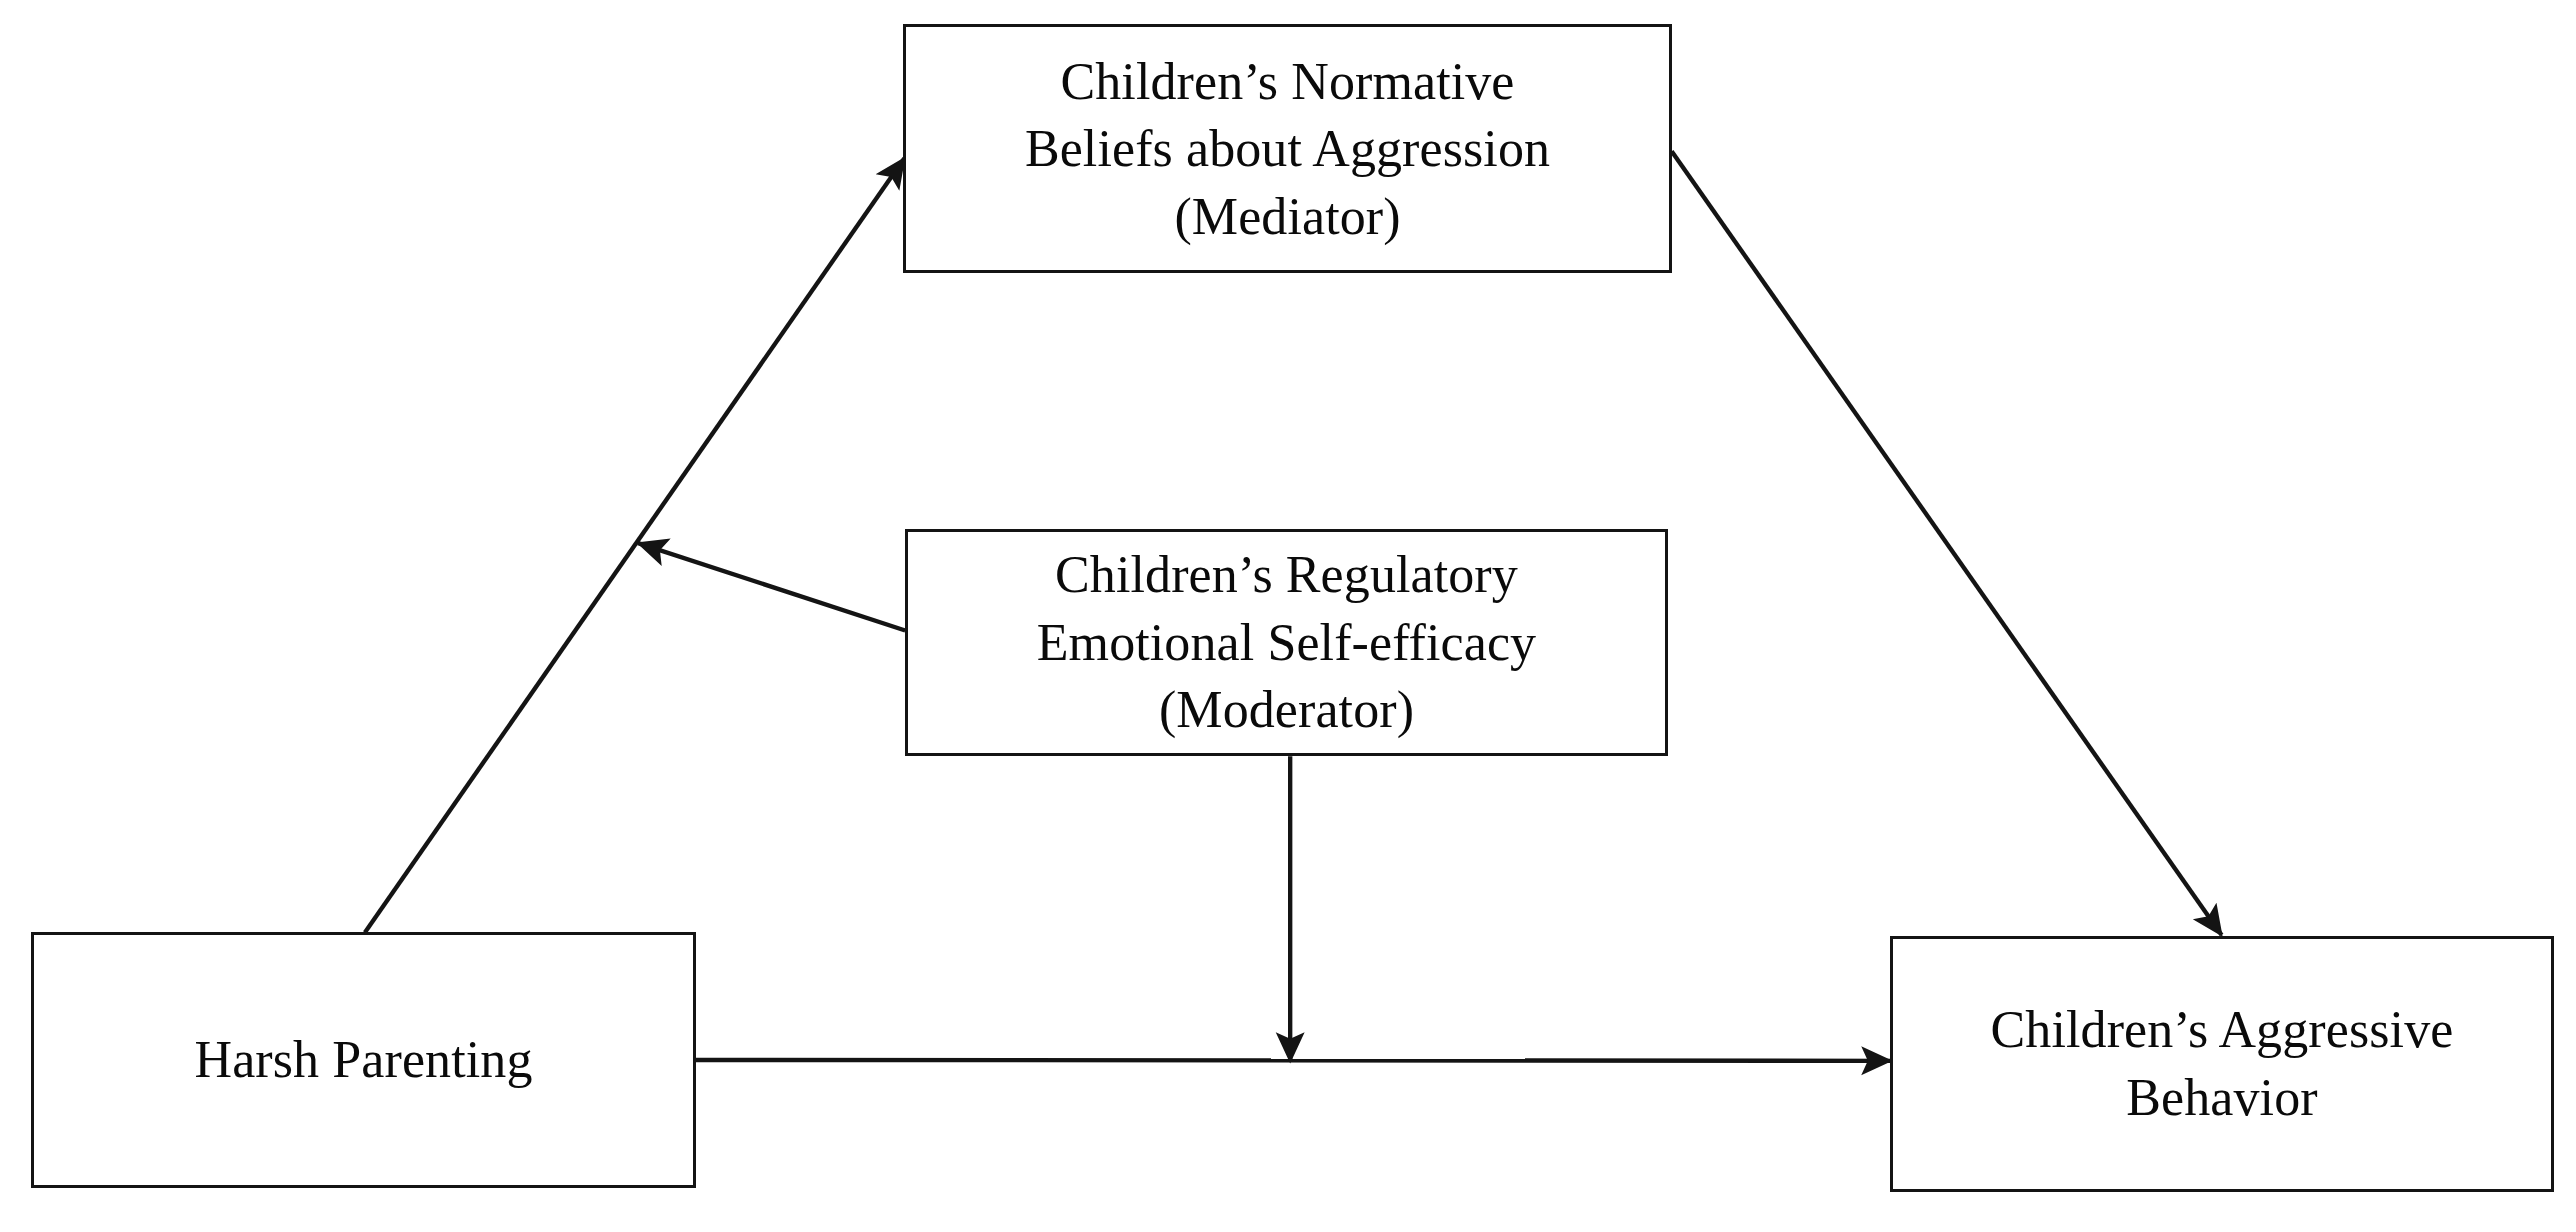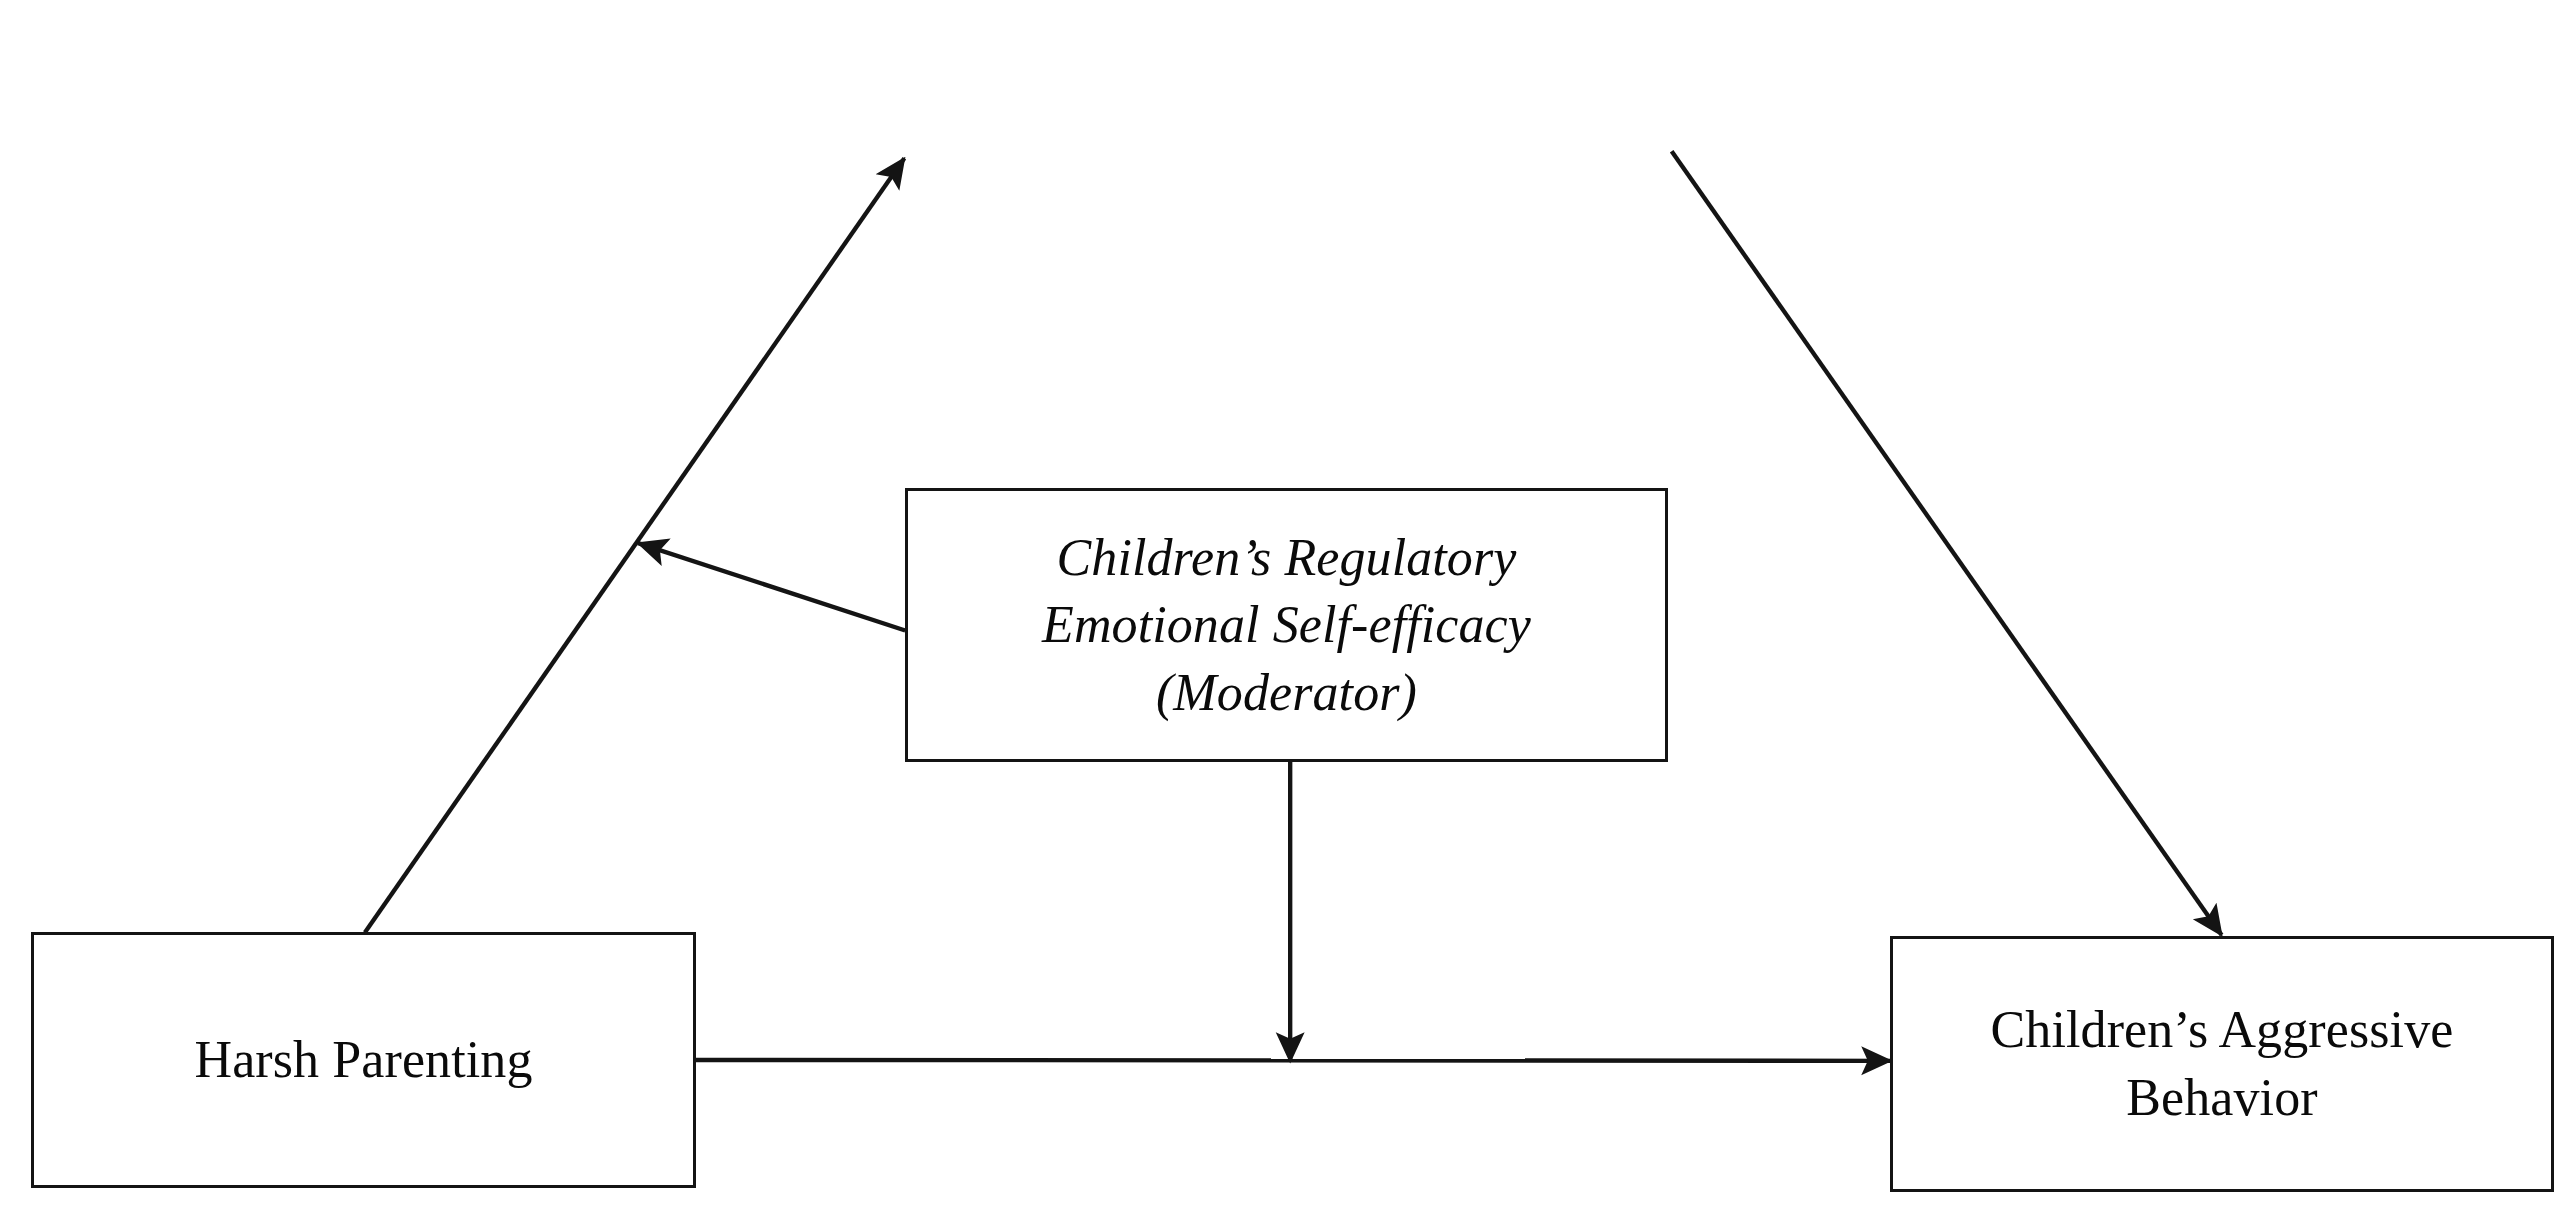--- a/index.html
+++ b/index.html
@@ -41,21 +41,21 @@
     display: block;
     color: #0a0a0a;
     font-size: 52px;
     line-height: 1.30;
     letter-spacing: 0.1px;
     white-space: pre-line;
     padding: 0 15.7px;
   }
   
   #node-mediator  { left: 903px; top: 24.4px;   width: 769px; height: 249px; }
-  #node-moderator { left: 905px; top: 488px;  width: 763px; height: 274px; font-style: italic; }
+  #node-moderator { left: 905px; top: 529px;  width: 763px; height: 227px; }
   #node-predictor { left: 31px;   top: 932px; width: 665px; height: 256px; }
   #node-outcome   { left: 1890px; top: 936px; width: 664px; height: 256px; }
 </style>
 </head>
 <body>
 
 <div id="diagram-root">
 
   <svg id="edge-layer" viewBox="0 0 2951 1412" width="2576" height="1233" xmlns="http://www.w3.org/2000/svg">
     <defs>
@@ -68,20 +68,25 @@
 
     <line x1="1915" y1="173" x2="2545" y2="1071" stroke="#141414" stroke-width="5" marker-end="url(#arrowhead)"></line>
 
     <line x1="797" y1="1214" x2="2166" y2="1215" stroke="#141414" stroke-width="5" marker-end="url(#arrowhead)"></line>
 
     <line x1="1037" y1="722" x2="731" y2="622" stroke="#141414" stroke-width="5" marker-end="url(#arrowhead)"></line>
 
     <line x1="1478" y1="866" x2="1478" y2="1216" stroke="#141414" stroke-width="5" marker-end="url(#arrowhead)"></line>
   </svg>
 
+  <div class="node-box" id="node-mediator">
+    <span class="node-label">Children’s Normative
+Beliefs about Aggression
+(Mediator)</span>
+  </div>
 
   <div class="node-box" id="node-moderator">
     <span class="node-label">Children’s Regulatory
 Emotional Self-efficacy
 (Moderator)</span>
   </div>
 
   <div class="node-box" id="node-outcome">
     <span class="node-label">Children’s Aggressive
 Behavior</span>

